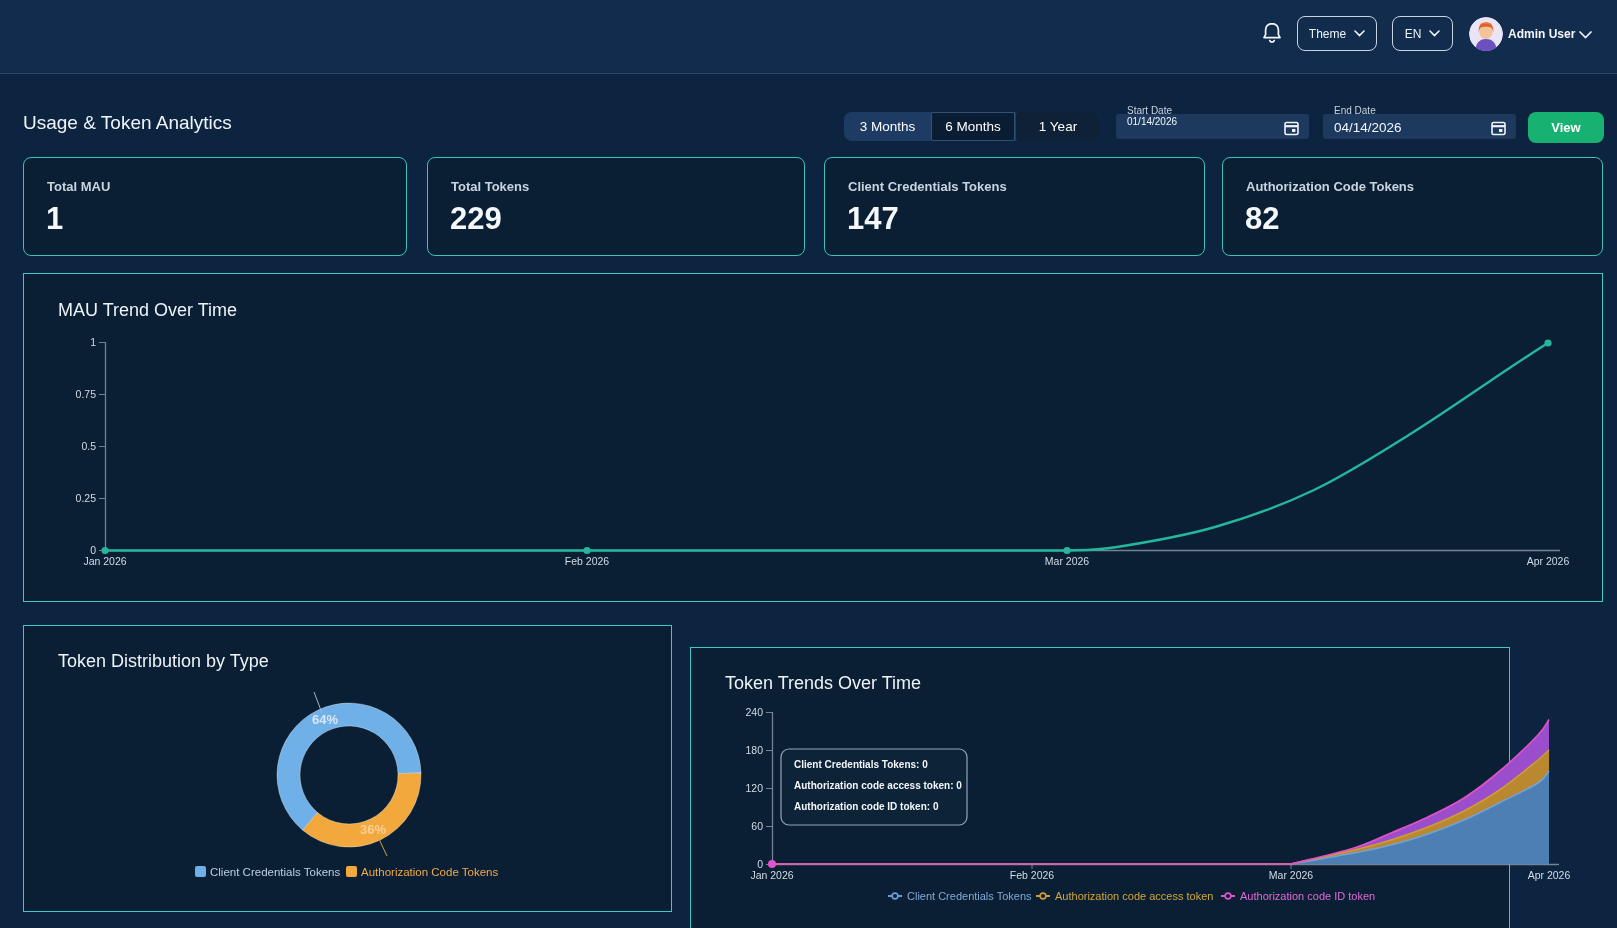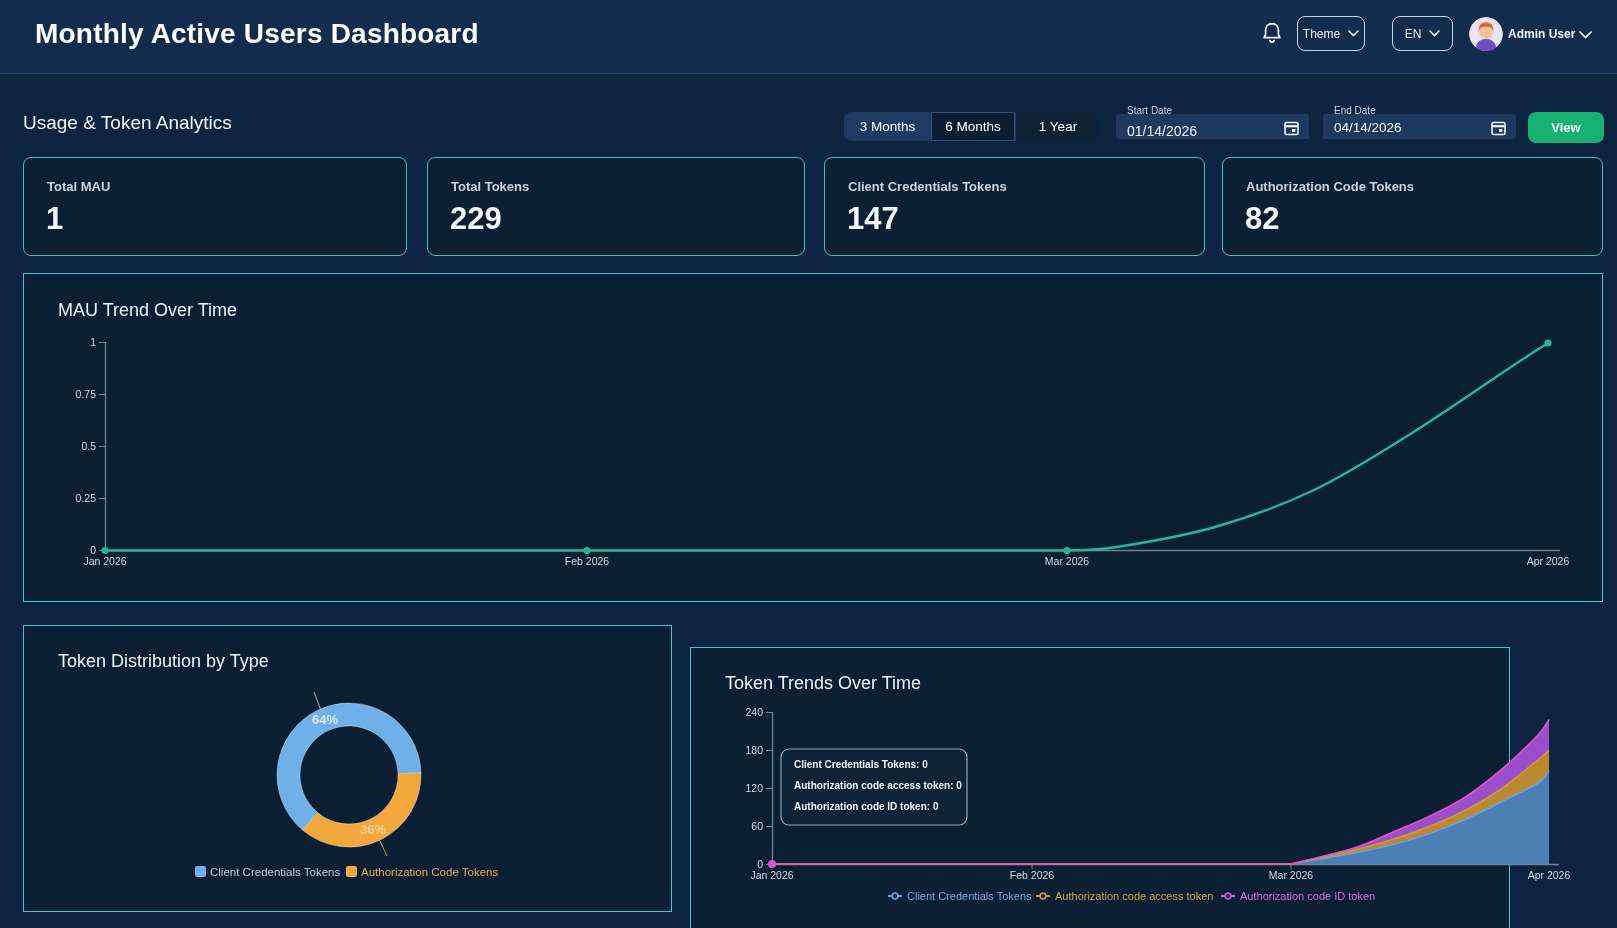--- a/index.html
+++ b/index.html
@@ -13,27 +13,26 @@
   .chartcard { position:absolute; background:#0a1f33; border:1px solid #3fc8cc; border-radius:0; }
   .statlabel { position:absolute; left:23px; top:21px; font-size:13px; color:#c9d4df;font-weight:bold; }
   .statval { position:absolute; left:22px; top:43px; font-size:31px; font-weight:bold; color:#f5f8fb; }
   .ctitle { font-size:18px; color:#eef3f8; position:absolute; }
   svg text { font-family:"Liberation Sans", sans-serif; }
 </style>
 </head>
 <body>
 
 <header>
-  <h1>Monthly Active Users Dashboard</h1>
 
   <svg class="abs" style="left:1261px;top:21px" width="22" height="24" viewBox="0 0 22 24">
     <path d="M11 2.6 C7.2 2.6 4.6 5.4 4.6 9 L4.6 13.6 L3 16.6 L19 16.6 L17.4 13.6 L17.4 9 C17.4 5.4 14.8 2.6 11 2.6 Z" fill="none" stroke="#f2f6fa" stroke-width="1.7" stroke-linejoin="round"></path>
     <path d="M8.8 19.6 a2.4 2.4 0 0 0 4.4 0" fill="none" stroke="#f2f6fa" stroke-width="1.7" stroke-linecap="round"></path>
   </svg>
-  <div class="hbtn" style="left:1297px;top:16px;width:68px;height:35px;align-items:center;">Theme
+  <div class="hbtn" style="left:1297px;top:16px;width:80px;height:35px;align-items:center;">Theme
     <svg width="11" height="7" viewBox="0 0 11 7">
         <path d="M1 1 L5.5 5.5 L10 1" fill="none" stroke="#eef3f9" stroke-width="1.6" stroke-linecap="round"></path>
       </svg>
   </div>
   <div class="hbtn" style="left:1392px;top:16px;width:61px;height:35px;">EN
     <svg width="11" height="7" viewBox="0 0 11 7">
         <path d="M1 1 L5.5 5.5 L10 1" fill="none" stroke="#eef3f9" stroke-width="1.6" stroke-linecap="round"></path>
       </svg>
   </div>
 
@@ -59,21 +58,21 @@
 
 <div class="abs" style="left:23px;top:112px;font-size:19px;color:#f0f4f9;">Usage &amp; Token Analytics</div>
 
 <div class="abs" style="left:844px;top:112px;width:256px;height:29px;background:#1e3c63;border-radius:8px;"></div>
 <div class="abs" style="left:844px;top:112px;width:87px;height:29px;color:#fff;font-size:13.5px;display:flex;align-items:center;justify-content:center;">3 Months</div>
 <div class="abs" style="left:931px;top:112px;width:84px;height:29px;background:#0b1d32;border:1px solid #31507a;border-radius:2px;color:#fff;font-size:13.5px;display:flex;align-items:center;justify-content:center;">6 Months</div>
 <div class="abs" style="left:1016px;top:112px;width:84px;height:29px;background:#0e2136;border-radius:2px;border-top-right-radius:8px;border-bottom-right-radius:8px;color:#fff;font-size:13.5px;display:flex;align-items:center;justify-content:center;">1 Year</div>
 
 <div class="abs" style="left:1127px;top:105px;font-size:10px;color:#c9d4e0;">Start Date</div>
 <div class="abs" style="left:1116px;top:114px;width:193px;height:25px;background:#1d3a5e;border-radius:3px;"></div>
-<div class="abs" style="left:1127px;top:123px;font-size:14px;color:#f2f6fb;">01/14/2026</div>
+<div class="abs" style="left:1127px;top:116px;font-size:10px;color:#f2f6fb;">01/14/2026</div>
 <svg class="abs" style="left:1284px;top:120px" width="15" height="16" viewBox="0 0 15 16">
     <rect x="1" y="2.5" width="13" height="12" rx="1.6" fill="none" stroke="#f0f4f8" stroke-width="1.6"></rect>
     <line x1="1" y1="6.2" x2="14" y2="6.2" stroke="#f0f4f8" stroke-width="2.2"></line>
     <rect x="8" y="9" width="3.4" height="3" fill="#f0f4f8"></rect>
   </svg>
 
 <div class="abs" style="left:1334px;top:105px;font-size:10px;color:#c9d4e0;">End Date</div>
 <div class="abs" style="left:1323px;top:114px;width:193px;height:25px;background:#1d3a5e;border-radius:3px;"></div>
 <div class="abs" style="left:1334px;top:120px;font-size:13.5px;color:#f2f6fb;">04/14/2026</div>
 <svg class="abs" style="left:1491px;top:120px" width="15" height="16" viewBox="0 0 15 16">

